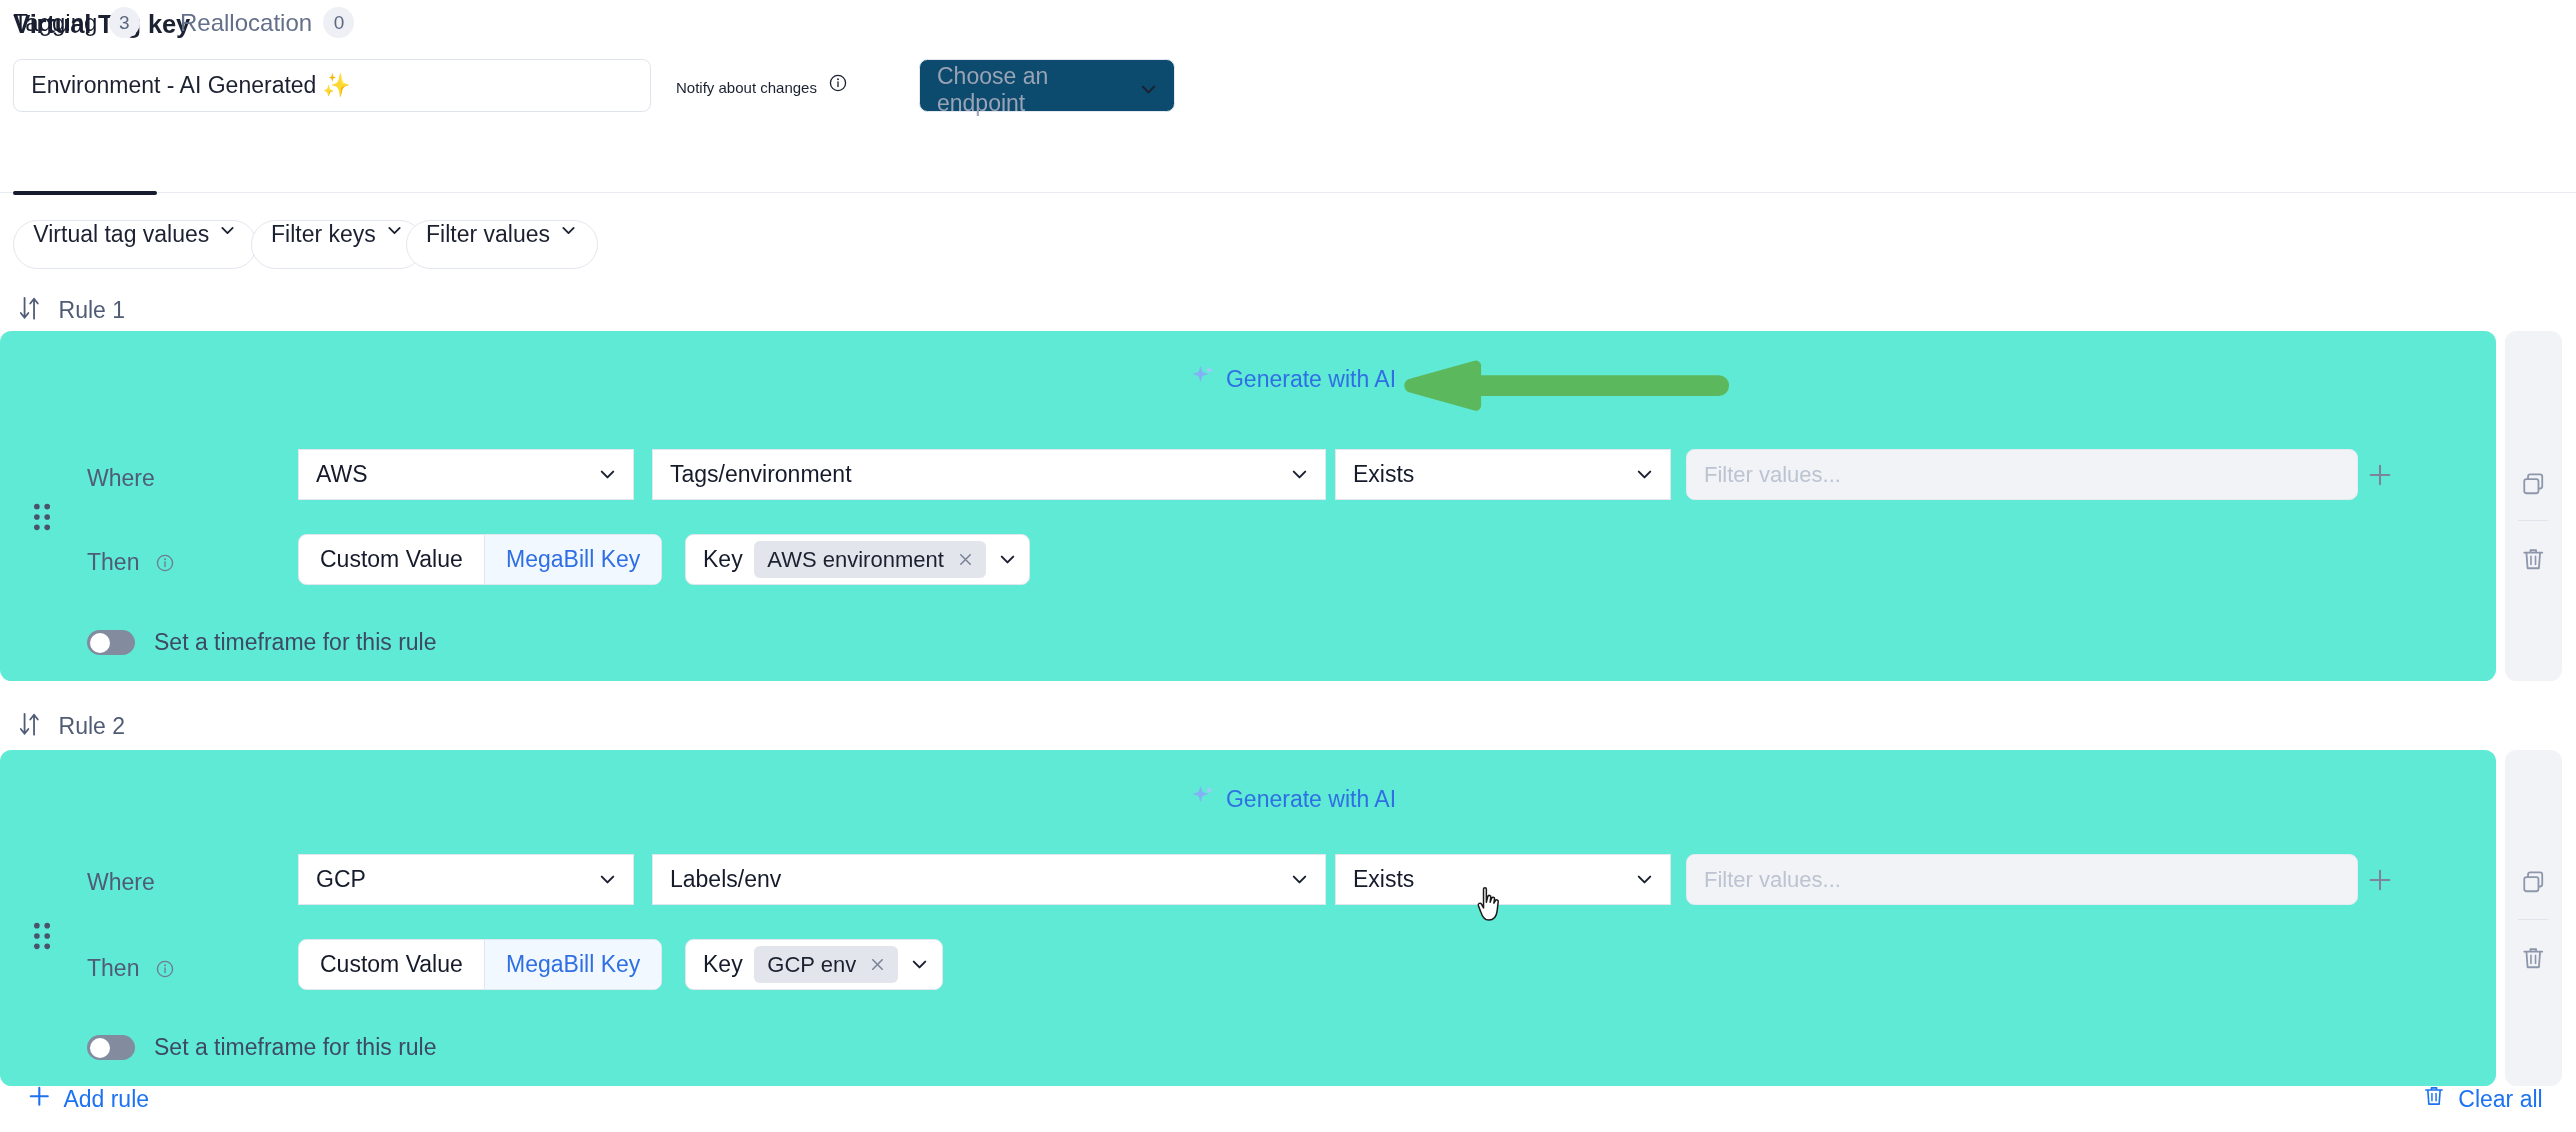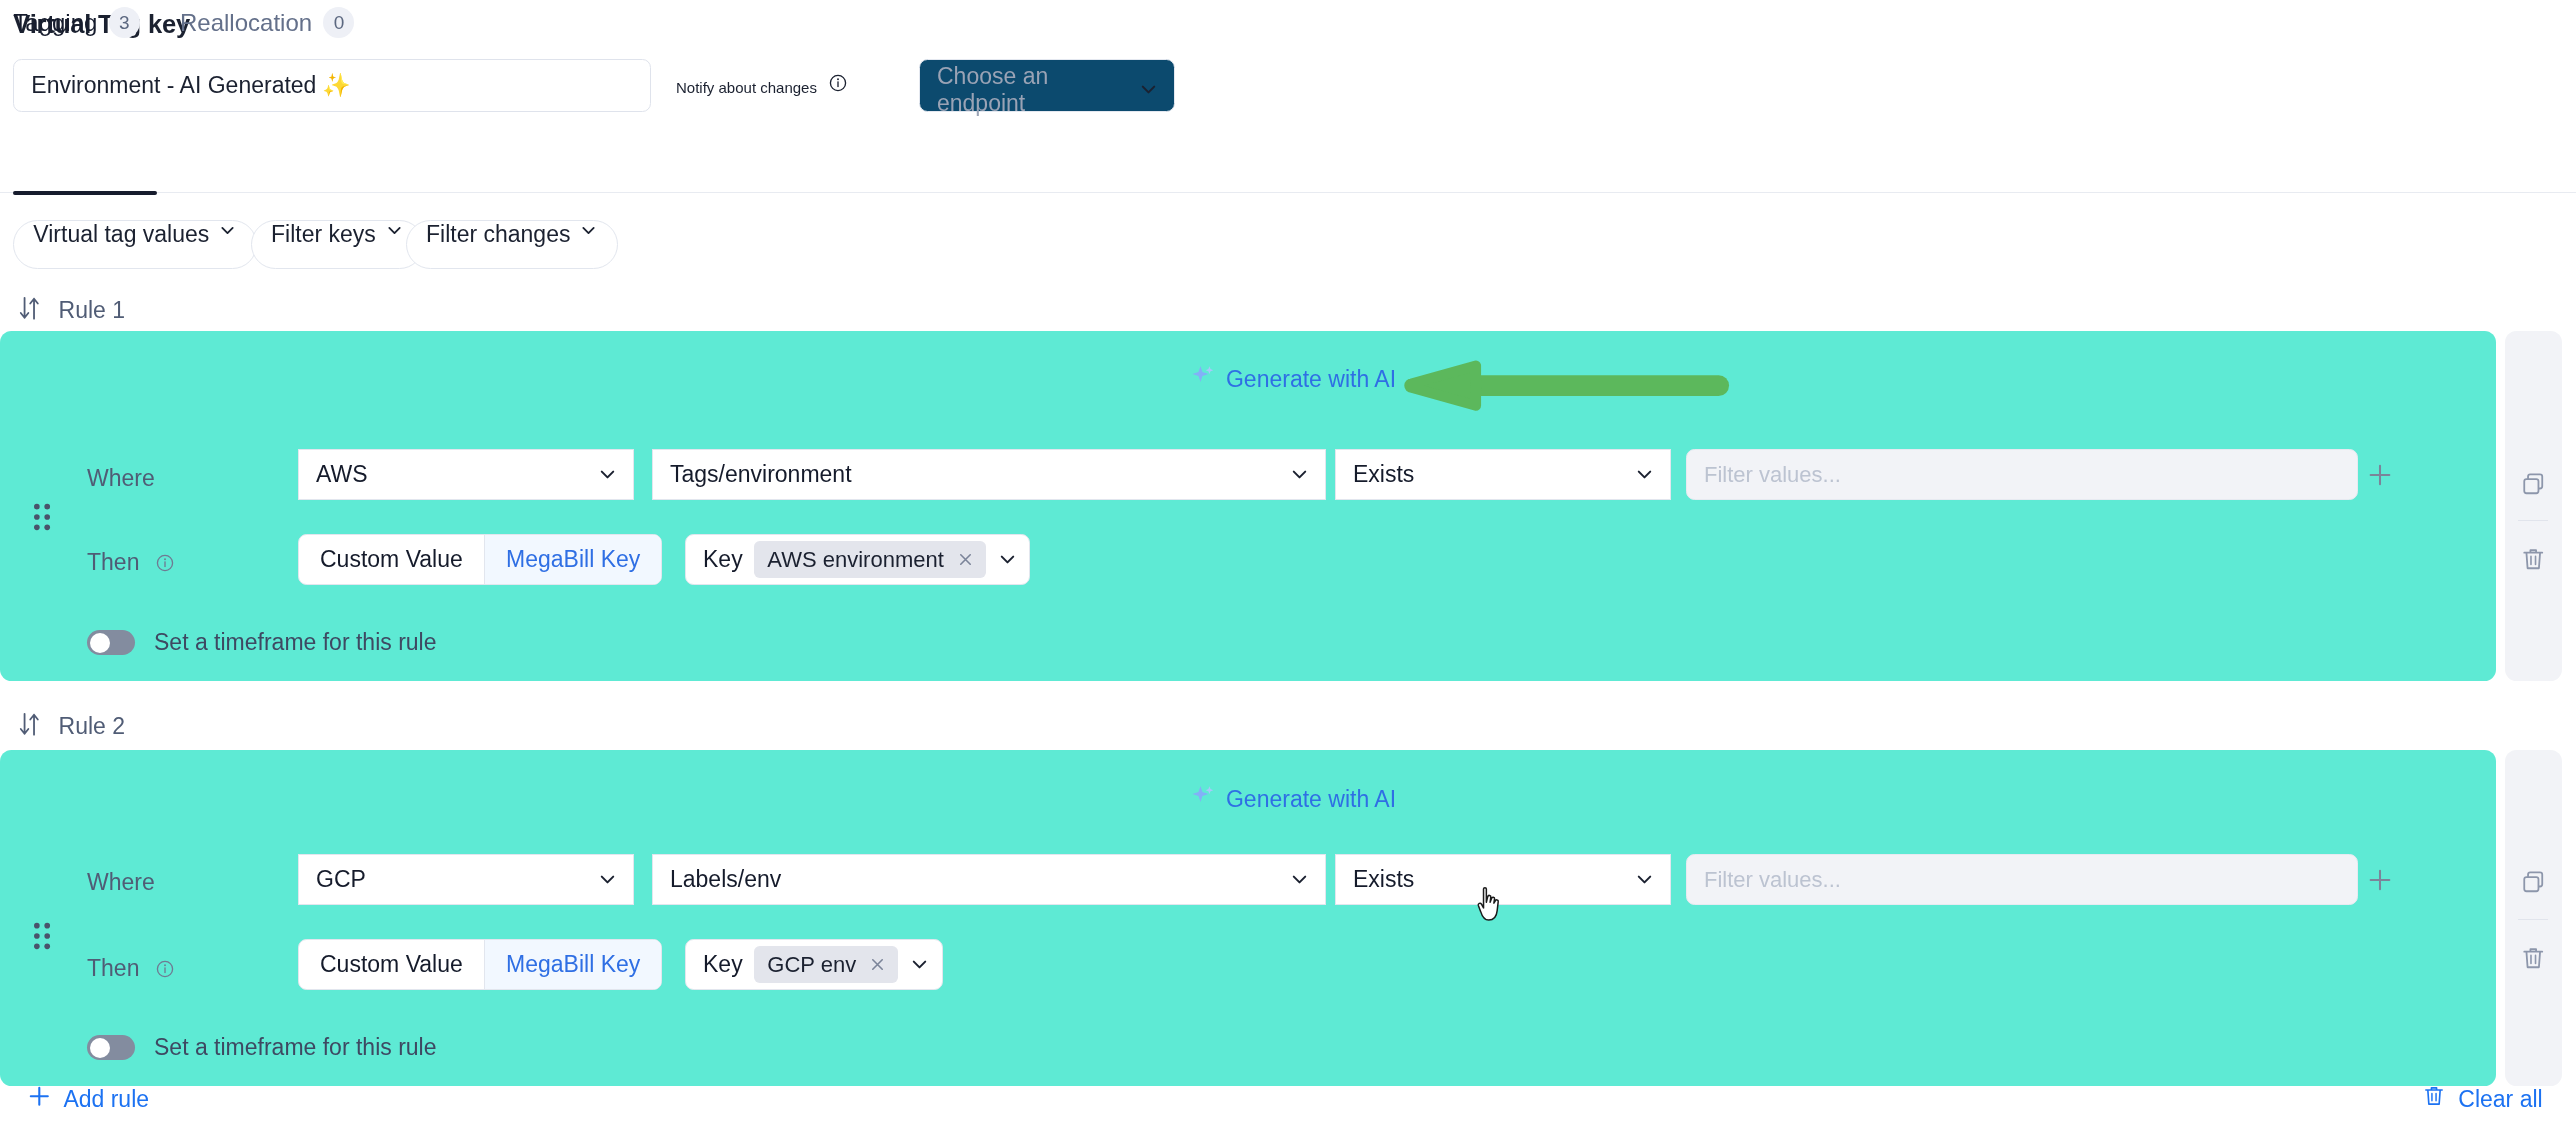--- a/index.html
+++ b/index.html
@@ -223,21 +223,21 @@
   </div>
   <div class="chip c2">
     <span>Filter keys</span>
     <span class="chev">
       <svg width="19" height="19" viewBox="0 0 22 22">
           <path d="M5 8 L11 14 L17 8" fill="none" stroke="#1b2130" stroke-width="2.1" stroke-linecap="round" stroke-linejoin="round"></path>
         </svg>
     </span>
   </div>
   <div class="chip c3">
-    <span>Filter changes</span>
+    <span>Filter values</span>
     <span class="chev">
       <svg width="19" height="19" viewBox="0 0 22 22">
           <path d="M5 8 L11 14 L17 8" fill="none" stroke="#1b2130" stroke-width="2.1" stroke-linecap="round" stroke-linejoin="round"></path>
         </svg>
     </span>
   </div>
 
   <div class="rule-head" style="top:294px;">
     <span>
       <svg width="24.6" height="26.5" viewBox="0 0 26 28">

